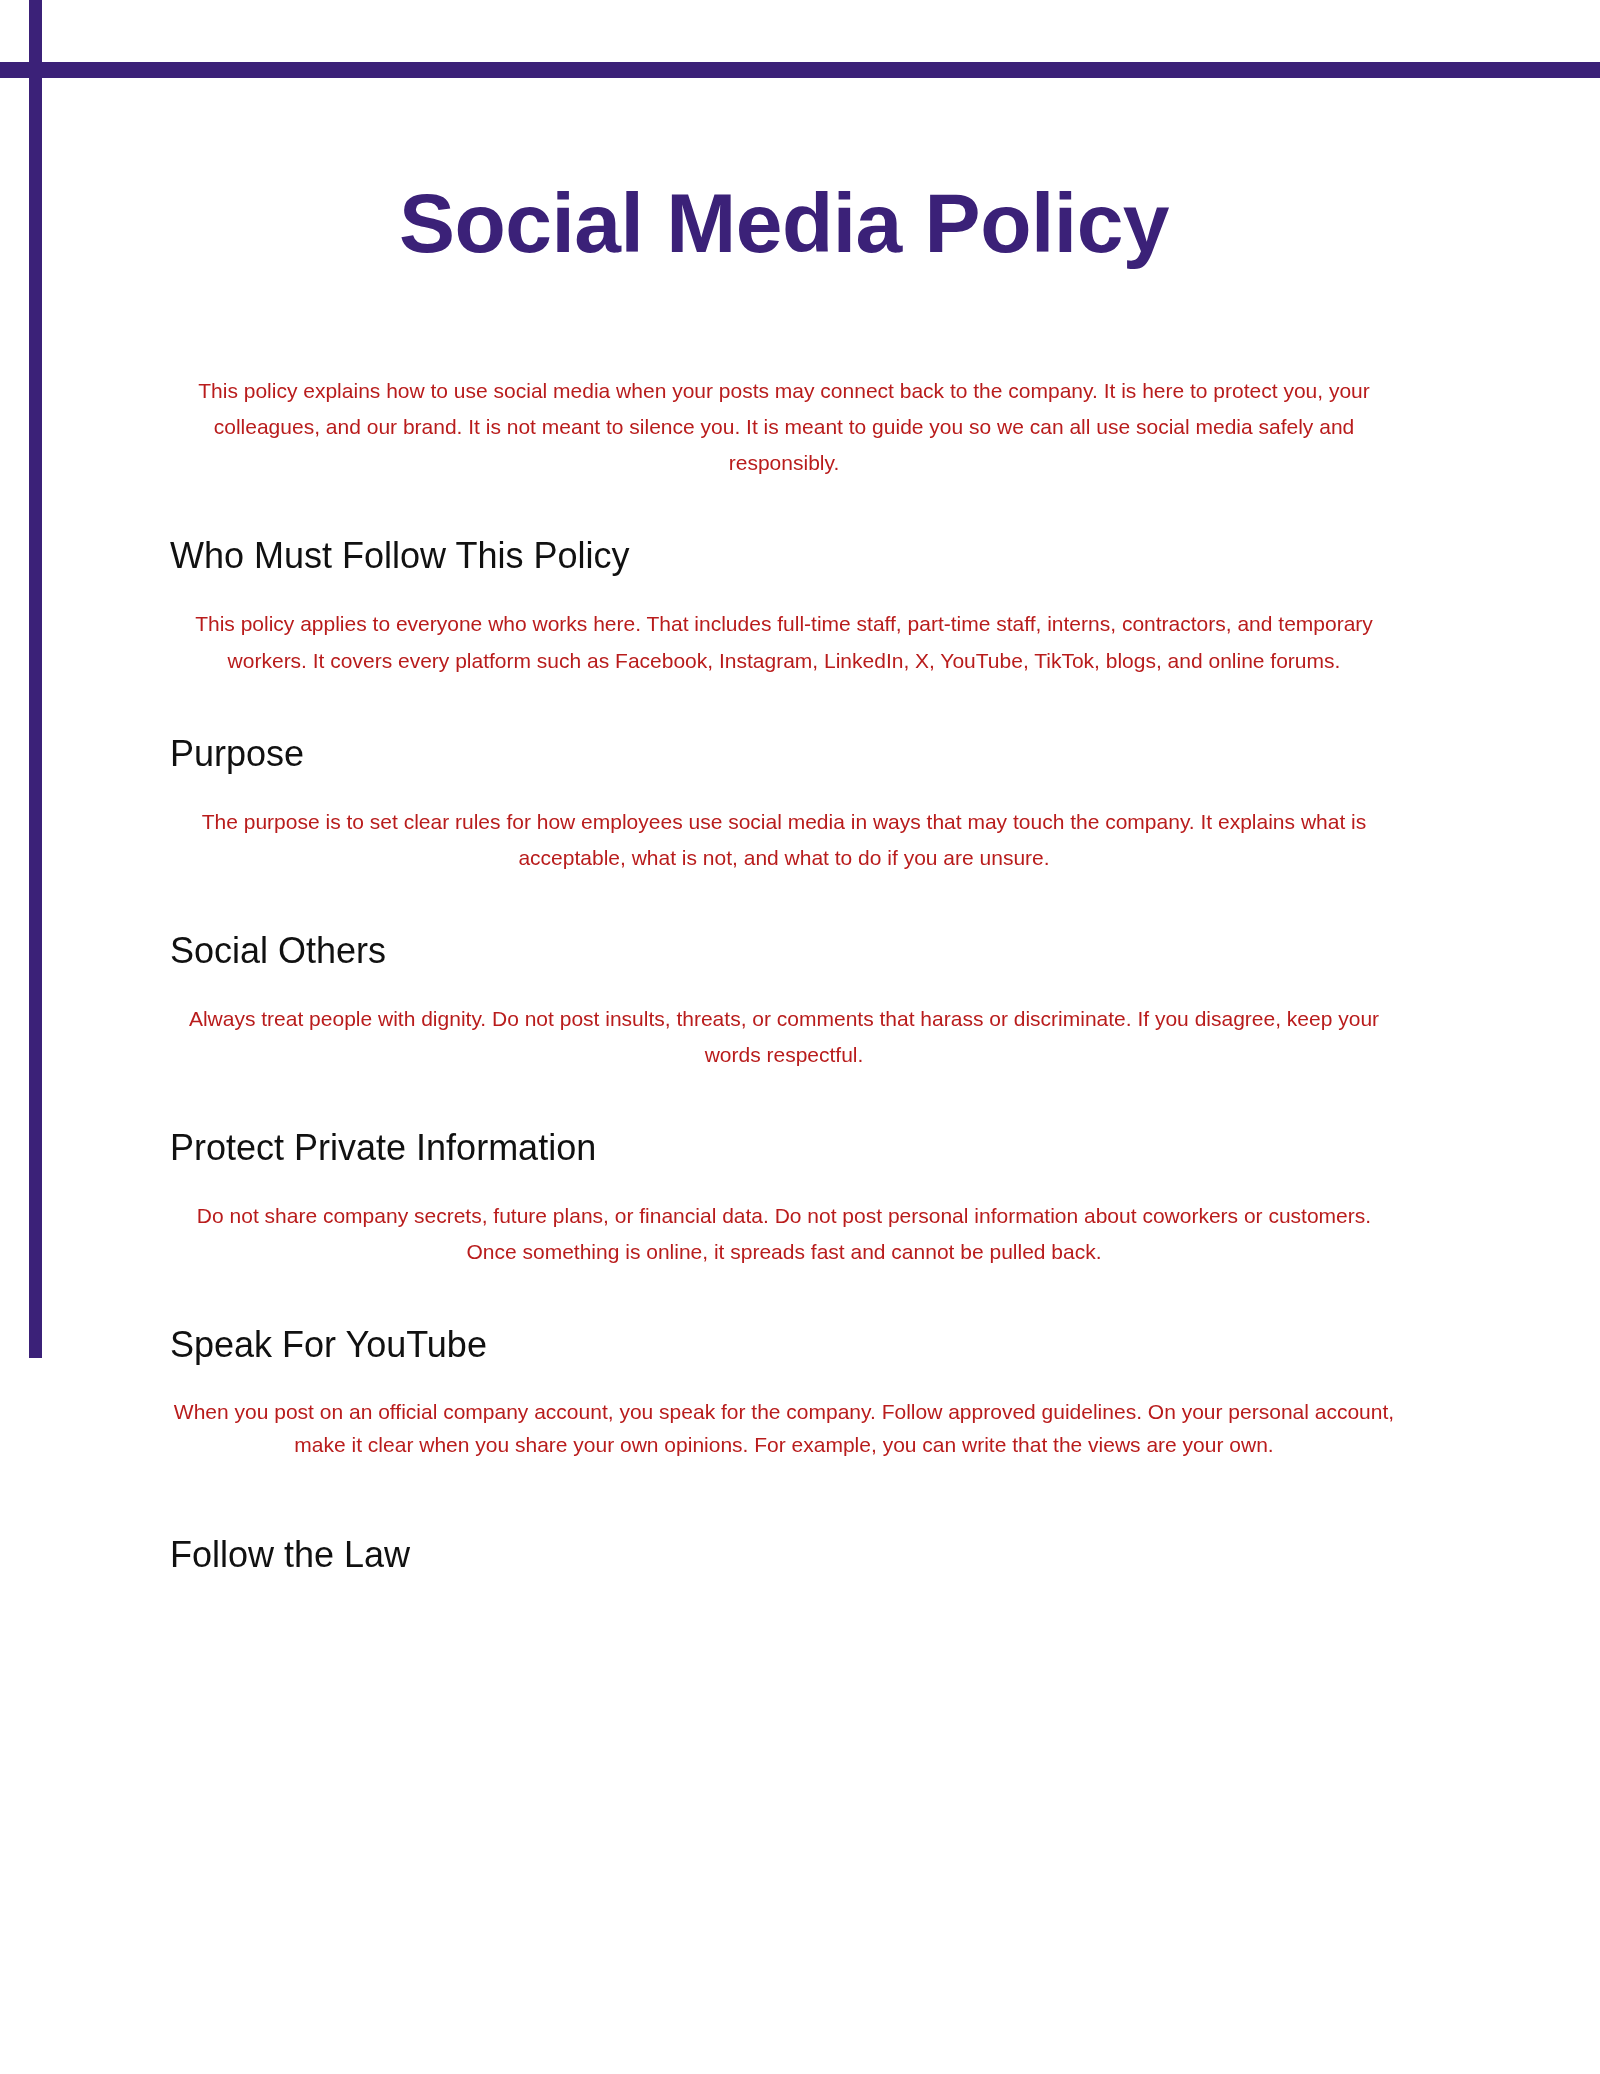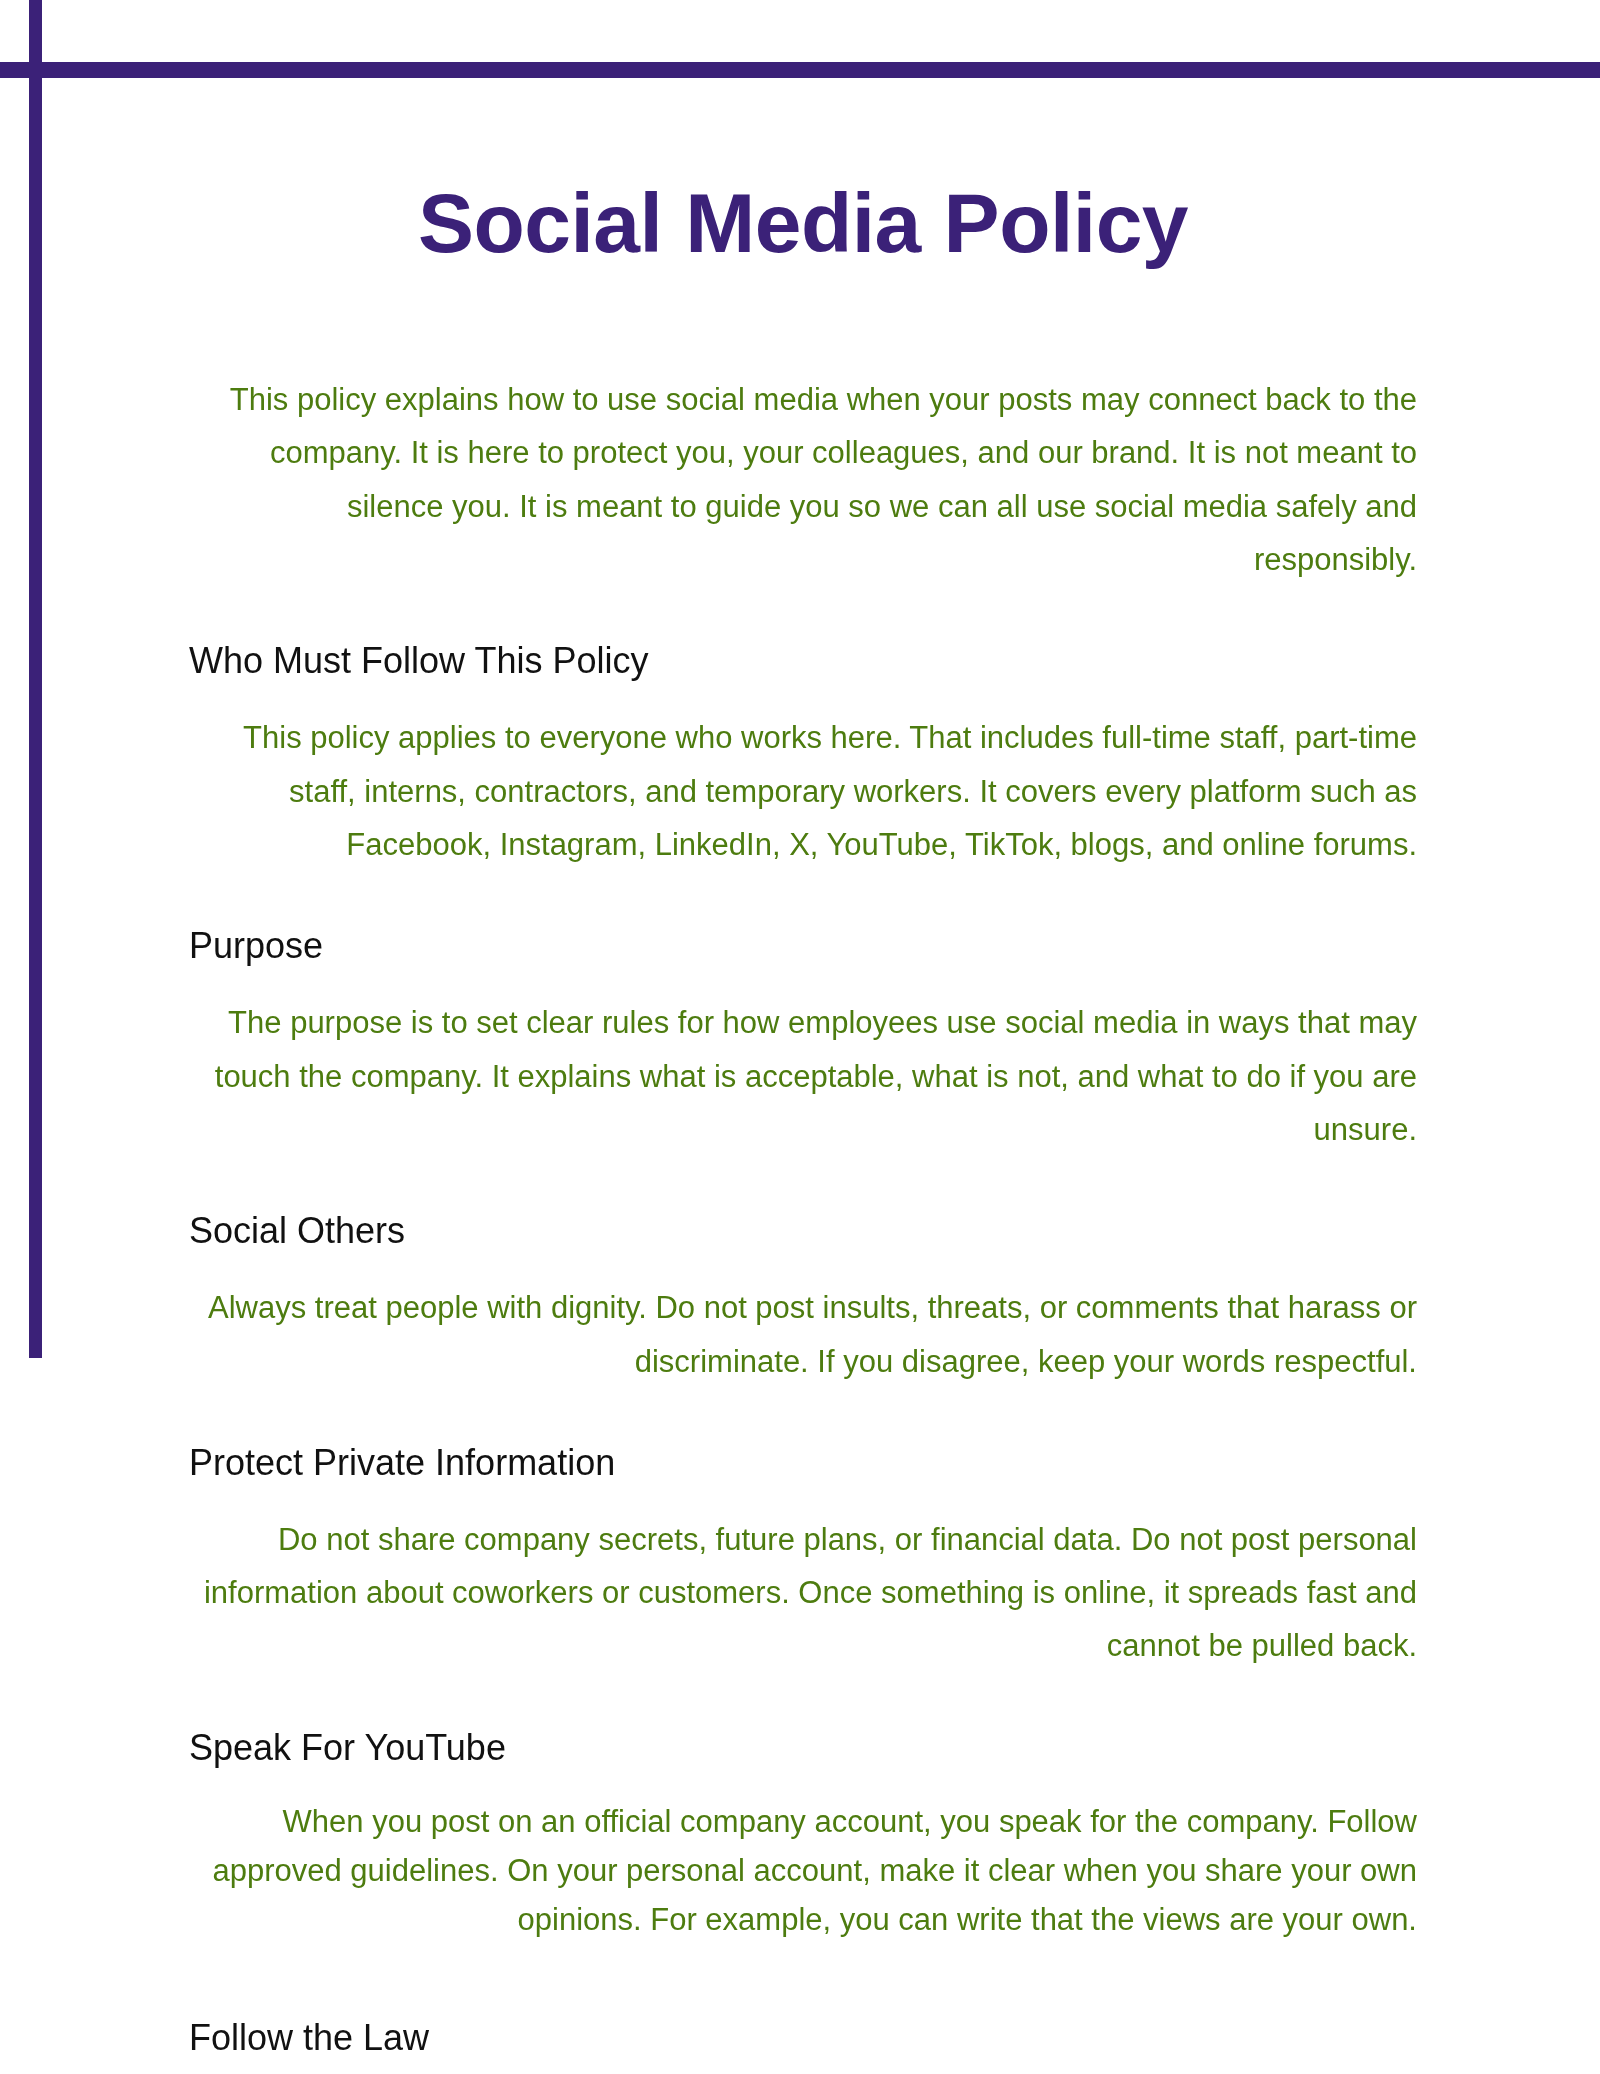--- a/index.html
+++ b/index.html
@@ -35,21 +35,21 @@
     left: 0;
     top: 62px;
     width: 1600px;
     height: 16px;
     background: #3b2178;
   }
 
   
   .content {
     position: absolute;
-    left: 189px;
+    left: 170px;
     top: 150px;
     width: 1228px;
   }
 
   .doc-title {
     font-size: 84px;
     font-weight: bold;
     color: #3b2178;
     text-align: center;
     line-height: 1.12;
@@ -61,27 +61,27 @@
   .section-heading {
     font-size: 36px;
     font-weight: normal;
     color: #111111;
     line-height: 1.25;
     margin: 0;
     padding: 0;
   }
 
   .body-text {
-    font-size: 31px;
+    font-size: 21px;
     font-weight: normal;
-    color: #4d7c0f;
+    color: #b91c1c;
     line-height: 1.72;
     margin: 0;
     padding: 0;
-    text-align: right;
+    text-align: center;
   }
 
   
   .intro-block { margin-top: 103px; }
   .section-block { margin-top: 52px; }
   .section-block .body-text { margin-top: 28px; }
   .section-block.tight .body-text { line-height: 1.58; }
   .section-block.last { margin-top: 70px; }
 </style>
 </head>

